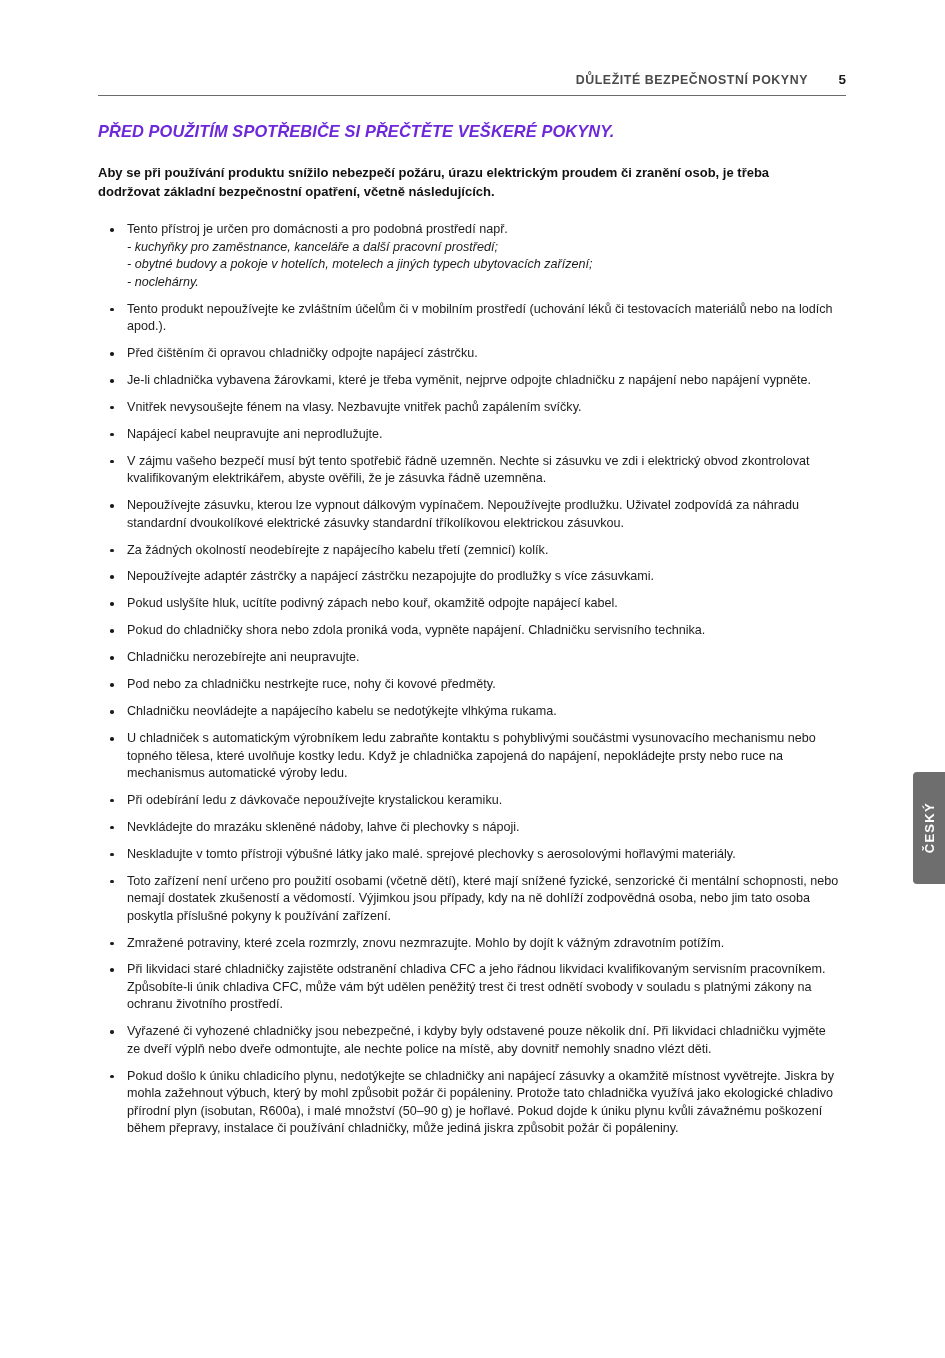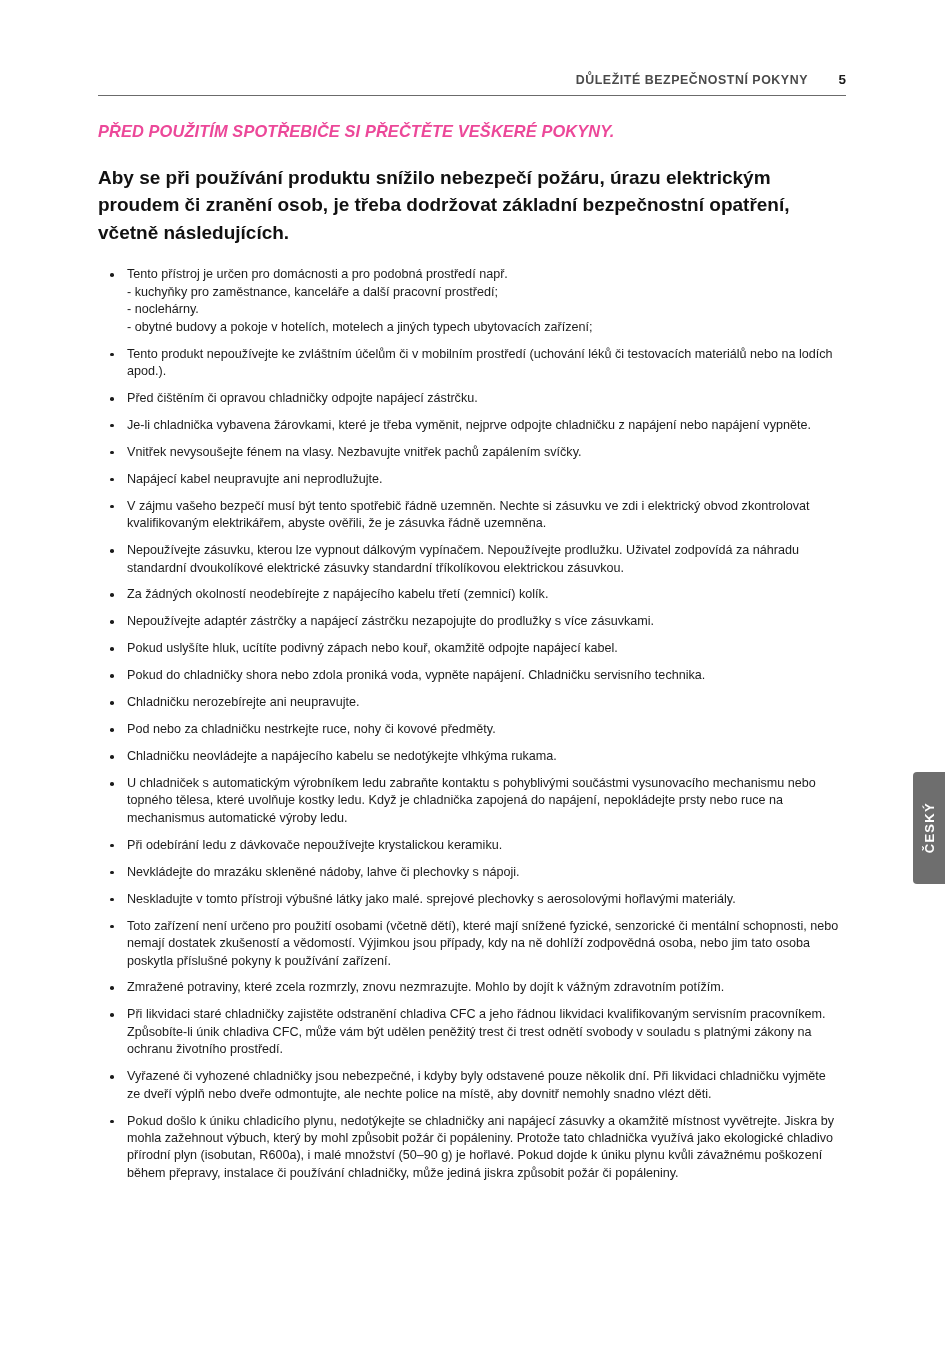--- a/index.html
+++ b/index.html
@@ -59,27 +59,27 @@
     left: 98px;
     top: 122px;
     width: 752px;
   }
 
   .doc-title {
     font-size: 16.4px;
     font-weight: bold;
     font-style: italic;
     letter-spacing: 0.1px;
-    color: #ec4899;
+    color: #6d28d9;
     margin: 0 0 22px 0;
     line-height: 1.2;
   }
 
   .lead {
-    font-size: 19px;
+    font-size: 13px;
     font-weight: bold;
     line-height: 1.45;
     color: #111;
     margin: 0 0 20px 0;
     max-width: 724px;
   }
 
   ul.bullets {
     list-style: none;
     margin: 8px;
@@ -99,20 +99,21 @@
     position: absolute;
     left: 4px;
     top: 7px;
     width: 3.6px;
     height: 3.6px;
     border-radius: 50%;
     background: #1c1c1c;
   }
   .subline {
     display: block;
+    font-style: italic;
   }
 
   
   .side-tab {
     position: absolute;
     right: 0;
     top: 772px;
     width: 32px;
     height: 112px;
     background: #6e6e6e;
@@ -138,21 +139,21 @@
 
   <div class="header">
     <span class="header-title">DŮLEŽITÉ BEZPEČNOSTNÍ POKYNY</span>
     <span class="header-pagenum">5</span>
   </div>
 
   <div class="content">
     <h1 class="doc-title">PŘED POUŽITÍM SPOTŘEBIČE SI PŘEČTĚTE VEŠKERÉ POKYNY.</h1>
     <p class="lead">Aby se při používání produktu snížilo nebezpečí požáru, úrazu elektrickým proudem či zranění osob, je třeba dodržovat základní bezpečnostní opatření, včetně následujících.</p>
     <ul class="bullets" id="bullet-list">
-        <li><span>Tento přístroj je určen pro domácnosti a pro podobná prostředí např.</span><span class="subline">- kuchyňky pro zaměstnance, kanceláře a další pracovní prostředí;</span><span class="subline">- noclehárny.</span><span class="subline">- obytné budovy a pokoje v hotelích, motelech a jiných typech ubytovacích zařízení;</span></li>
+        <li><span>Tento přístroj je určen pro domácnosti a pro podobná prostředí např.</span><span class="subline">- kuchyňky pro zaměstnance, kanceláře a další pracovní prostředí;</span><span class="subline">- obytné budovy a pokoje v hotelích, motelech a jiných typech ubytovacích zařízení;</span><span class="subline">- noclehárny.</span></li>
         <li><span>Tento produkt nepoužívejte ke zvláštním účelům či v mobilním prostředí (uchování léků či testovacích materiálů nebo na lodích apod.).</span></li>
         <li><span>Před čištěním či opravou chladničky odpojte napájecí zástrčku.</span></li>
         <li><span>Je-li chladnička vybavena žárovkami, které je třeba vyměnit, nejprve odpojte chladničku z napájení nebo napájení vypněte.</span></li>
         <li><span>Vnitřek nevysoušejte fénem na vlasy. Nezbavujte vnitřek pachů zapálením svíčky.</span></li>
         <li><span>Napájecí kabel neupravujte ani neprodlužujte.</span></li>
         <li><span>V zájmu vašeho bezpečí musí být tento spotřebič řádně uzemněn. Nechte si zásuvku ve zdi i elektrický obvod zkontrolovat kvalifikovaným elektrikářem, abyste ověřili, že je zásuvka řádně uzemněna.</span></li>
         <li><span>Nepoužívejte zásuvku, kterou lze vypnout dálkovým vypínačem. Nepoužívejte prodlužku. Uživatel zodpovídá za náhradu standardní dvoukolíkové elektrické zásuvky standardní tříkolíkovou elektrickou zásuvkou.</span></li>
         <li><span>Za žádných okolností neodebírejte z napájecího kabelu třetí (zemnicí) kolík.</span></li>
         <li><span>Nepoužívejte adaptér zástrčky a napájecí zástrčku nezapojujte do prodlužky s více zásuvkami.</span></li>
         <li><span>Pokud uslyšíte hluk, ucítíte podivný zápach nebo kouř, okamžitě odpojte napájecí kabel.</span></li>

